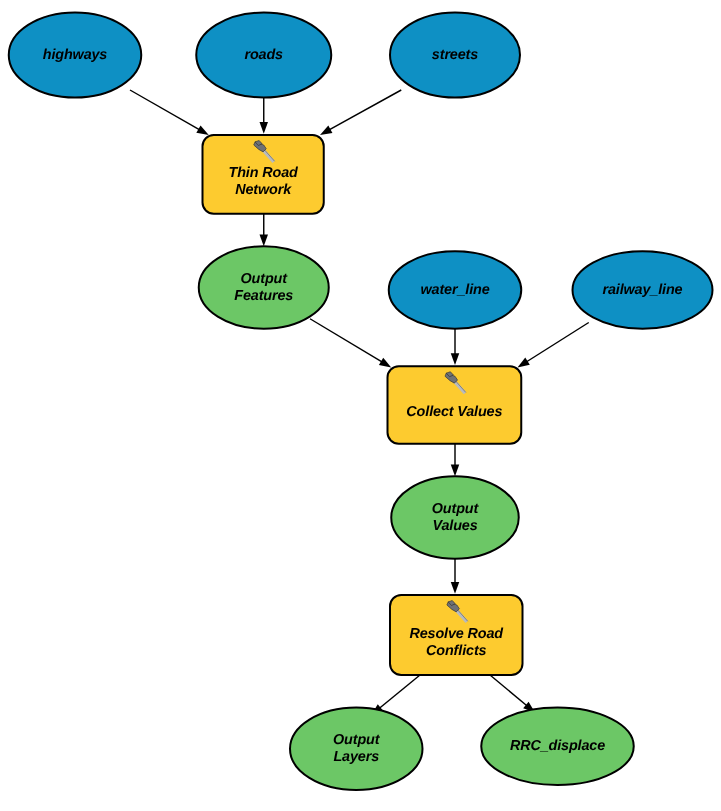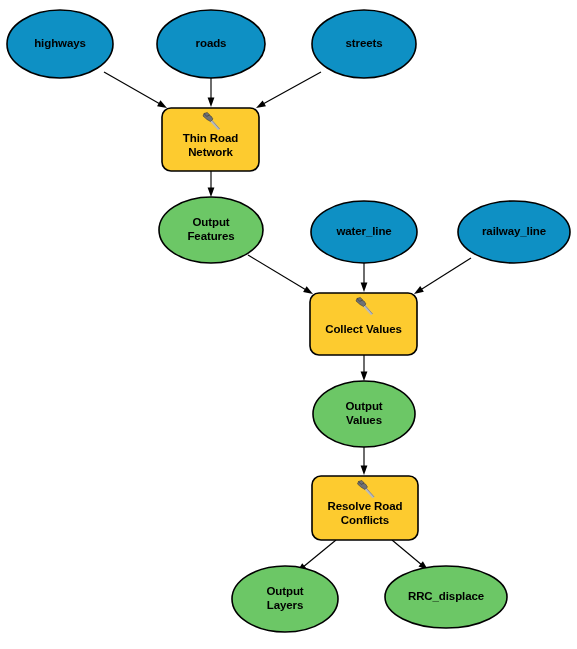--- a/index.html
+++ b/index.html
@@ -11,20 +11,21 @@
     width: 577px;
     height: 649px;
     font-family: "Liberation Sans", sans-serif;
     overflow: hidden;
   }
   #model-canvas {
     position: relative;
     width: 502px;
     height: 649px;
     background: #ffffff;
+    font-style: italic;
   }
   svg#diagram {
     position: absolute;
     top: 0;
     left: 0;
     width: 577px;
     height: 649px;
     display: block;
   }
   .node-shape {

